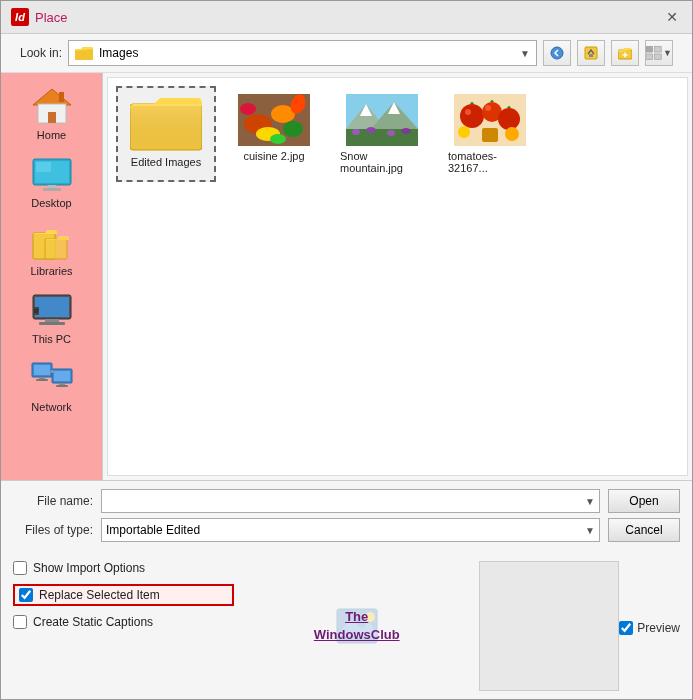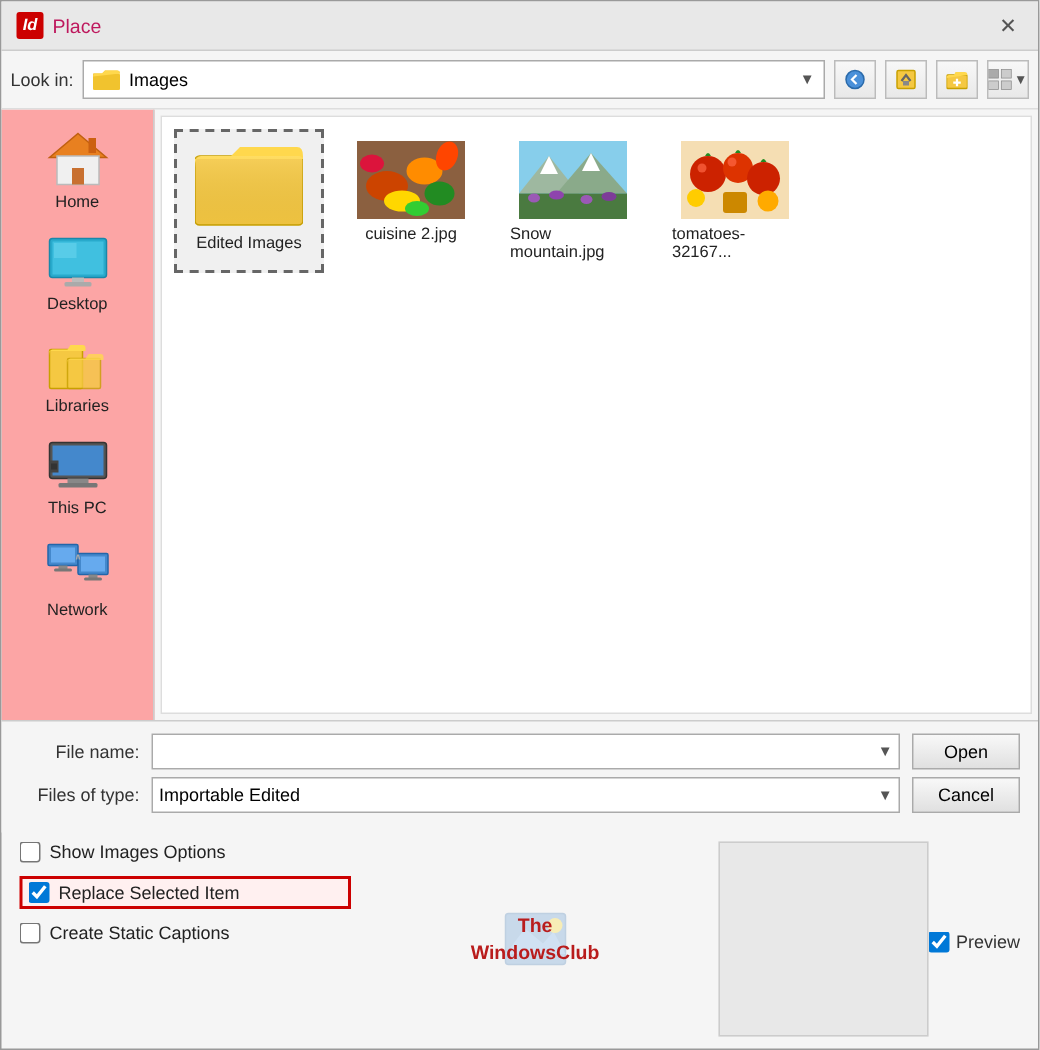--- a/index.html
+++ b/index.html
@@ -55,21 +55,21 @@
       cursor: pointer;
       display: flex;
       align-items: center;
       justify-content: center;
       color: #555;
       font-size: 14px;
     }
 
     .toolbar {
       background: #f5f5f5;
-      padding: 6px 6px;
+      padding: 6px 19px;
       display: flex;
       align-items: center;
       gap: 6px;
       border-bottom: 1px solid #ddd;
     }
 
     .look-in-label {
       font-size: 12px;
       color: #333;
       white-space: nowrap;
@@ -524,21 +524,21 @@
         <span>Cancel</span>
       </div>
     </div>
   </div>
 
   <div style="display:flex; padding: 6px 12px 8px 12px; gap:12px;">
     <div style="display:flex;flex-direction:column;gap:5px;flex:1;">
 
       <div class="checkbox-row">
         <input type="checkbox" class="checkbox-input" style="">
-        <span class="checkbox-label">Show Images Options</span>
+        <span class="checkbox-label">Show Import Options</span>
       </div>
 
       <div class="checkbox-row" style="border:2px solid #cc0000; padding:2px 4px; background: #fff0f0;">
         <input type="checkbox" class="checkbox-input" checked="" style="accent-color: rgb(0, 120, 215);">
         <span class="checkbox-label" style="font-weight:500;">Replace Selected Item</span>
       </div>
 
       <div class="checkbox-row">
         <input type="checkbox" class="checkbox-input" style="">
         <span class="checkbox-label">Create Static Captions</span>
@@ -546,21 +546,21 @@
     </div>
 
     <div class="watermark-area" style="position:relative; flex:1;">
 
       <svg width="50" height="50" viewBox="0 0 50 50" style="position:absolute;opacity:0.25;">
         <rect width="50" height="50" fill="none"></rect>
         <rect x="5" y="8" width="40" height="34" rx="2" fill="#4488cc" stroke="#2266aa" stroke-width="1"></rect>
         <polygon points="5,35 18,18 30,28 37,20 45,35" fill="#66aaee"></polygon>
         <circle cx="38" cy="16" r="5" fill="#ffd700"></circle>
       </svg>
-      <div style="z-index:1;text-align:center;color:#b91c1c;font-size:13px;font-weight:bold;line-height:1.4;">
+      <div style="z-index:1;text-align:center;color:#701a75;font-size:13px;font-weight:bold;line-height:1.4;text-decoration:underline;">
         <div>The</div>
         <div>WindowsClub</div>
       </div>
     </div>
 
     <div style="display:flex;flex-direction:row;align-items:center;">
       <div class="preview-box">
         
       </div>
       <div class="preview-label-row">

